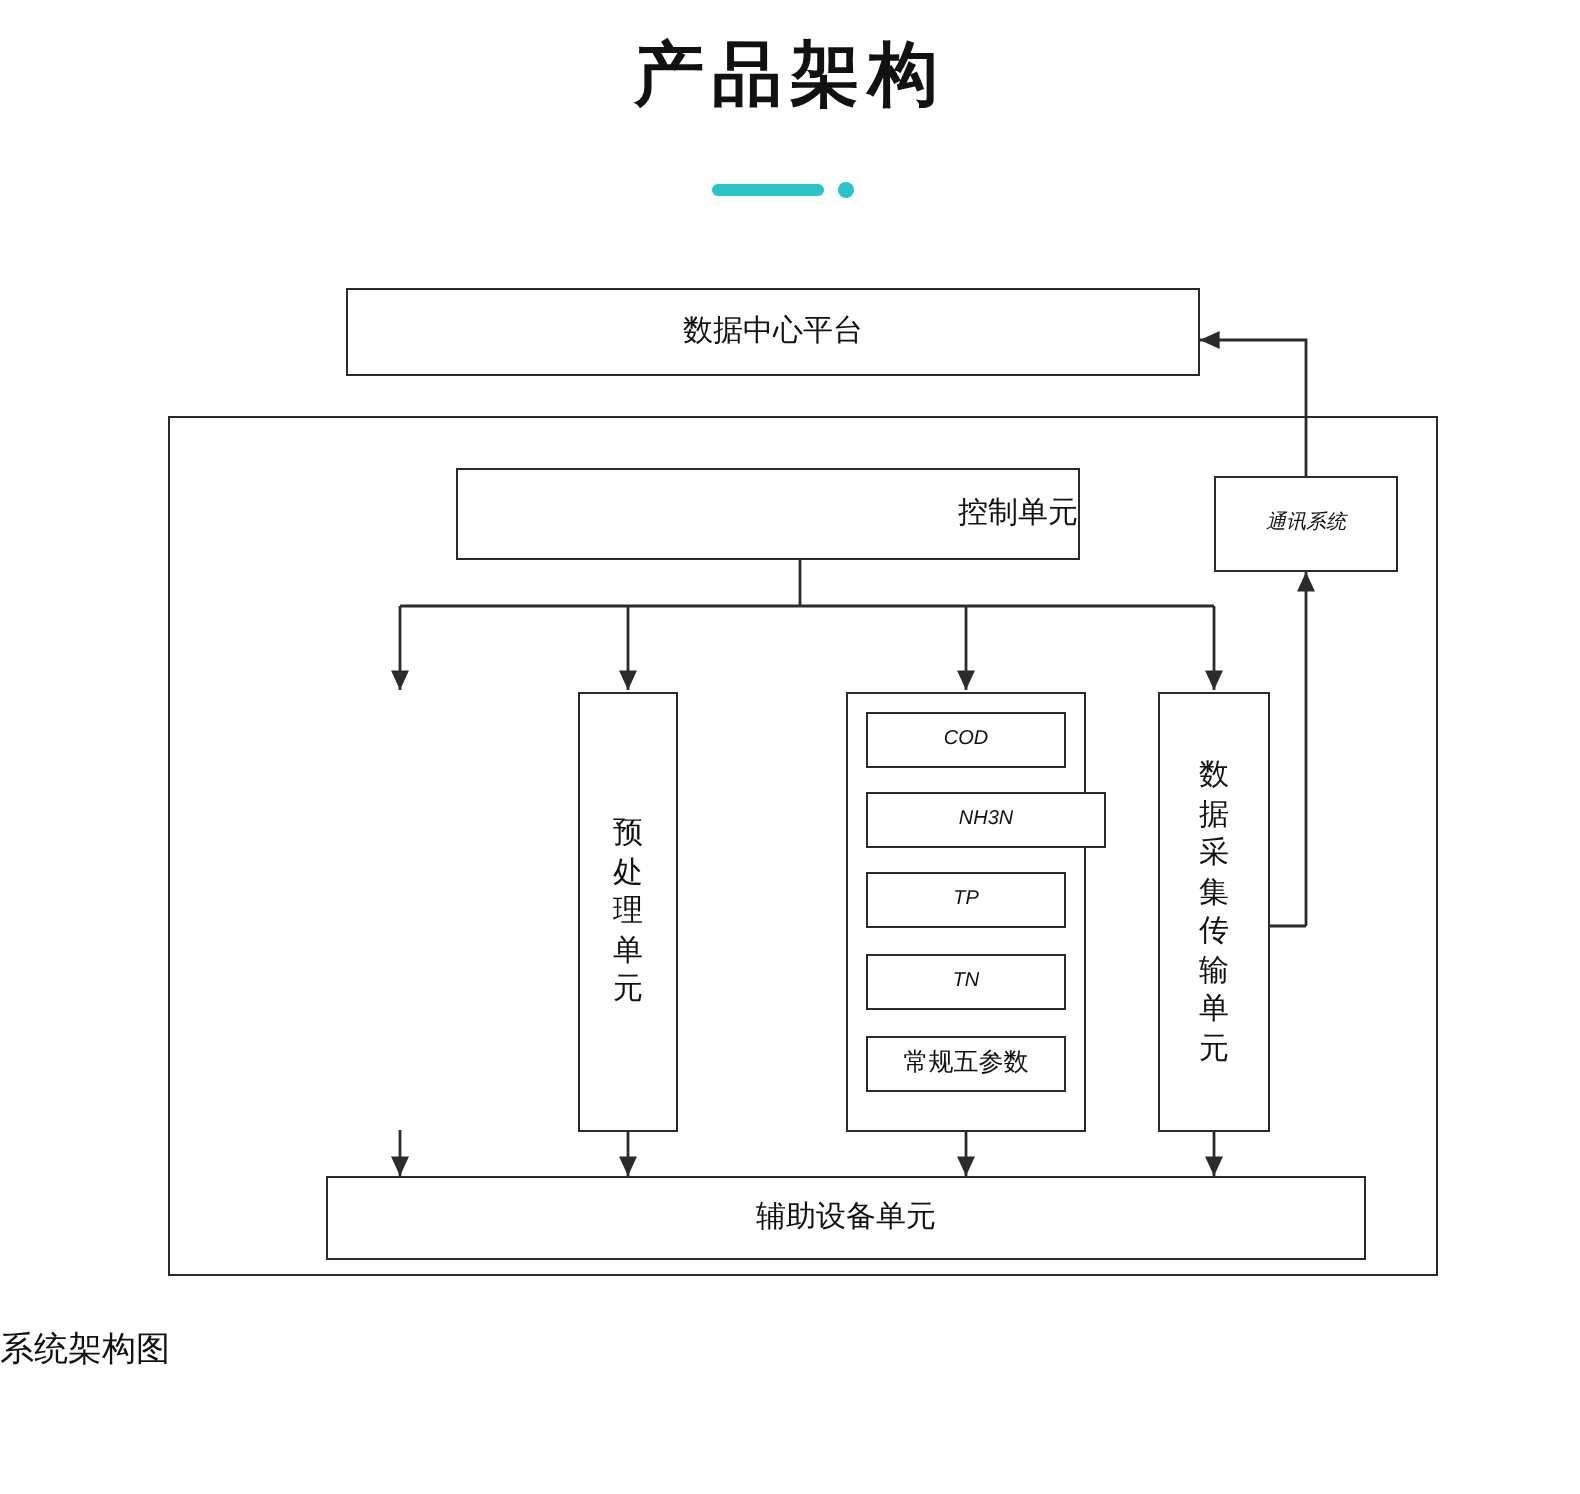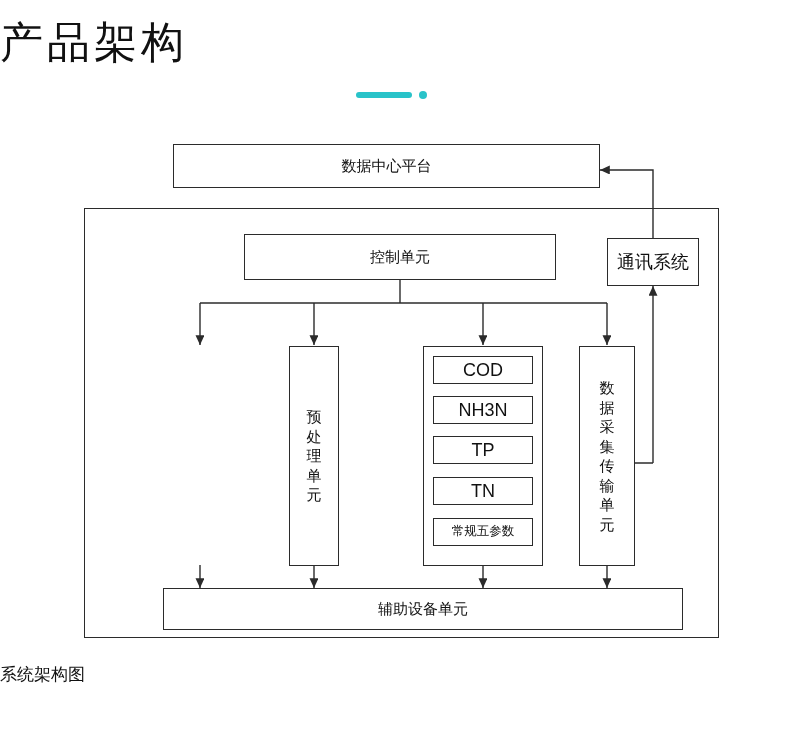--- a/index.html
+++ b/index.html
@@ -17,23 +17,23 @@
     height: 747px;
     overflow: hidden;
     background: #ffffff;
   }
   
   .title {
     position: absolute;
     left: 0;
     top: 14px;
     width: 790px;
-    text-align: left;
-    font-size: 43px;
-    font-weight: normal;
+    text-align: center;
+    font-size: 35px;
+    font-weight: bold;
     letter-spacing: 4px;
     color: #111;
   }
   .divider {
     position: absolute;
     left: 0;
     top: 88px;
     width: 790px;
     height: 14px;
   }
@@ -81,21 +81,22 @@
     line-height: 1.3;
     width: 1.2em;
     word-break: break-all;
     white-space: normal;
   }
   .outer {
     border: 1px solid #2b2b2b;
     background: transparent;
   }
   .small {
-    font-size: 18px;
+    font-size: 10px;
+    font-style: italic;
   }
   .tiny {
     font-size: 12.5px;
   }
   .caption {
     position: absolute;
     left: 0;
     top: 545px;
     width: 790px;
     font-size: 17px;
@@ -150,39 +151,39 @@
         <path d="M607,447 L607,470" marker-end="url(#arrow)"></path>
       </g>
     </svg>
 
     <div class="box" style="left:173px; top:26px; width:427px; height:44px;">
       <span>数据中心平台</span>
     </div>
 
     <div class="box outer" style="left:84px; top:90px; width:635px; height:430px;"></div>
 
-    <div class="box" style="left:244px; top:116px; width:312px; height:46px;">
+    <div class="box" style="left:228px; top:116px; width:312px; height:46px;justify-content:flex-end;">
       <span>控制单元</span>
     </div>
 
     <div class="box small" style="left:607px; top:120px; width:92px; height:48px;">
       <span>通讯系统</span>
     </div>
 
 
     <div class="box" style="left:289px; top:228px; width:50px; height:220px;">
       <span class="vtext">预处理单元</span>
     </div>
 
     <div class="box outer" style="left:423px; top:228px; width:120px; height:220px;"></div>
 
     <div class="box small" style="left:433px; top:238px; width:100px; height:28px;">
       <span>COD</span>
     </div>
-    <div class="box small" style="left:433px; top:278px; width:100px; height:28px;">
+    <div class="box small" style="left:433px; top:278px; width:120px; height:28px;">
       <span>NH3N</span>
     </div>
     <div class="box small" style="left:433px; top:318px; width:100px; height:28px;align-items:center;">
       <span>TP</span>
     </div>
     <div class="box small" style="left:433px; top:359px; width:100px; height:28px;">
       <span>TN</span>
     </div>
     <div class="box tiny" style="left:433px; top:400px; width:100px; height:28px;">
       <span>常规五参数</span>

